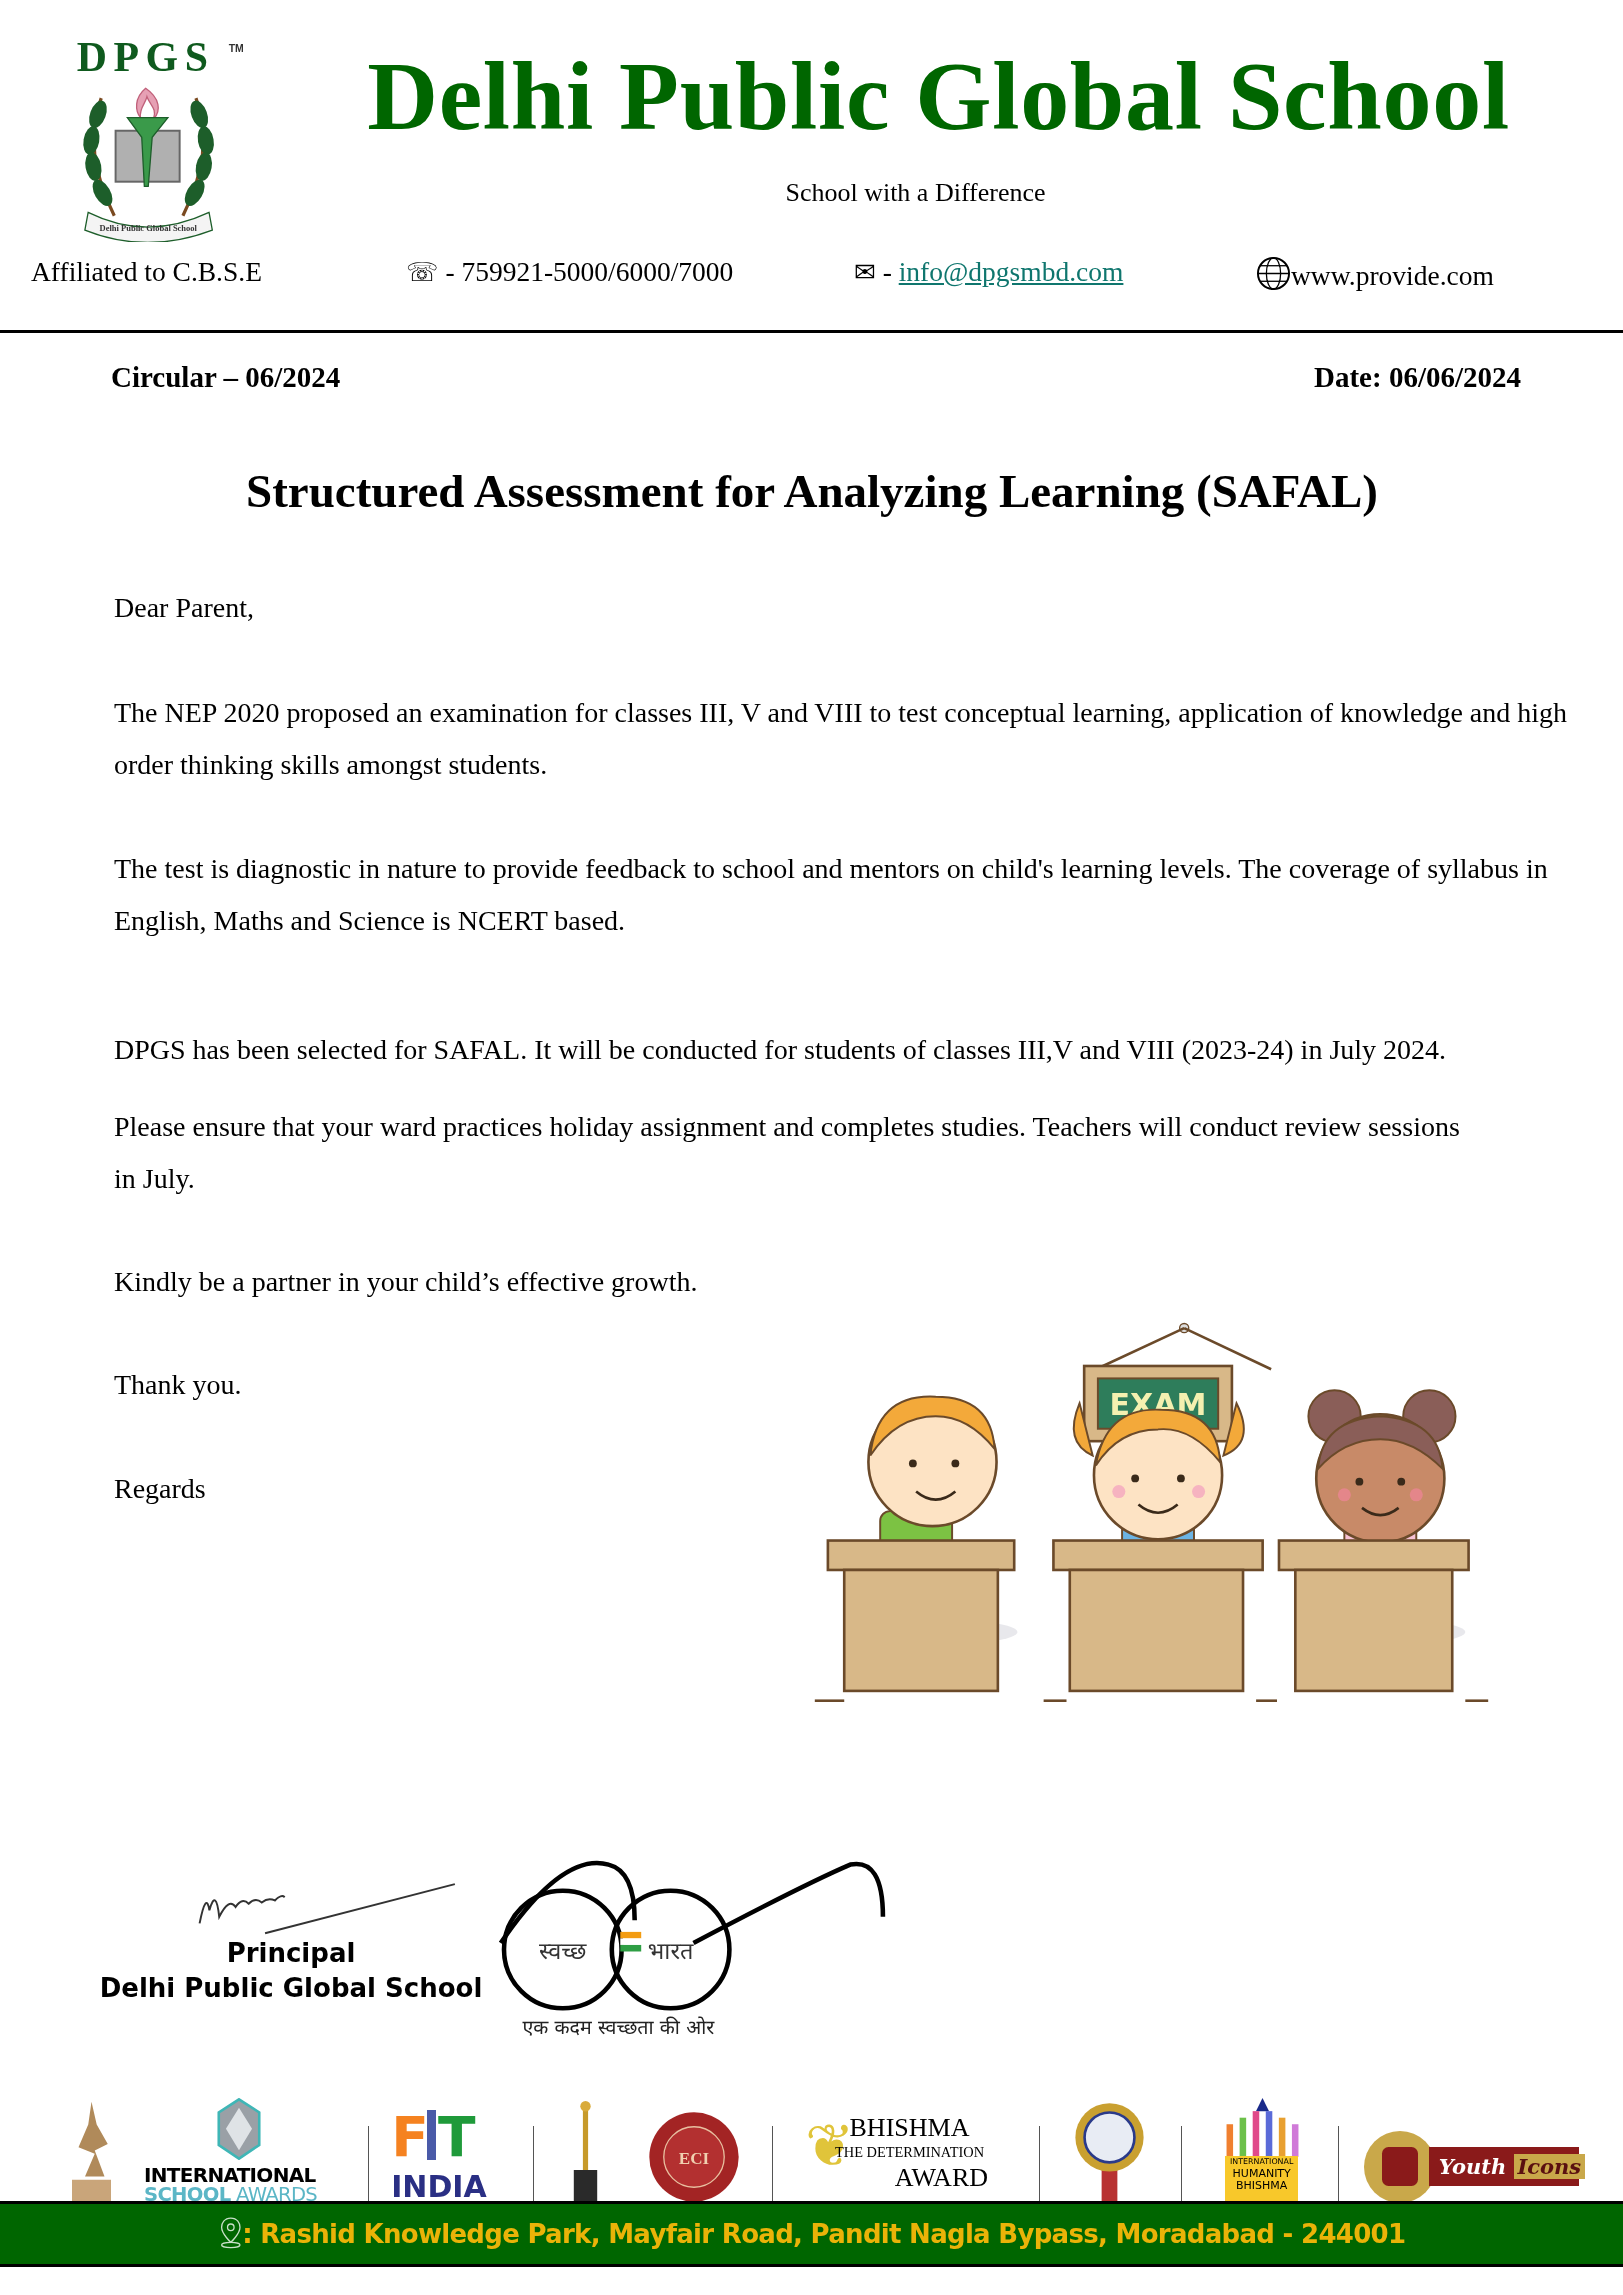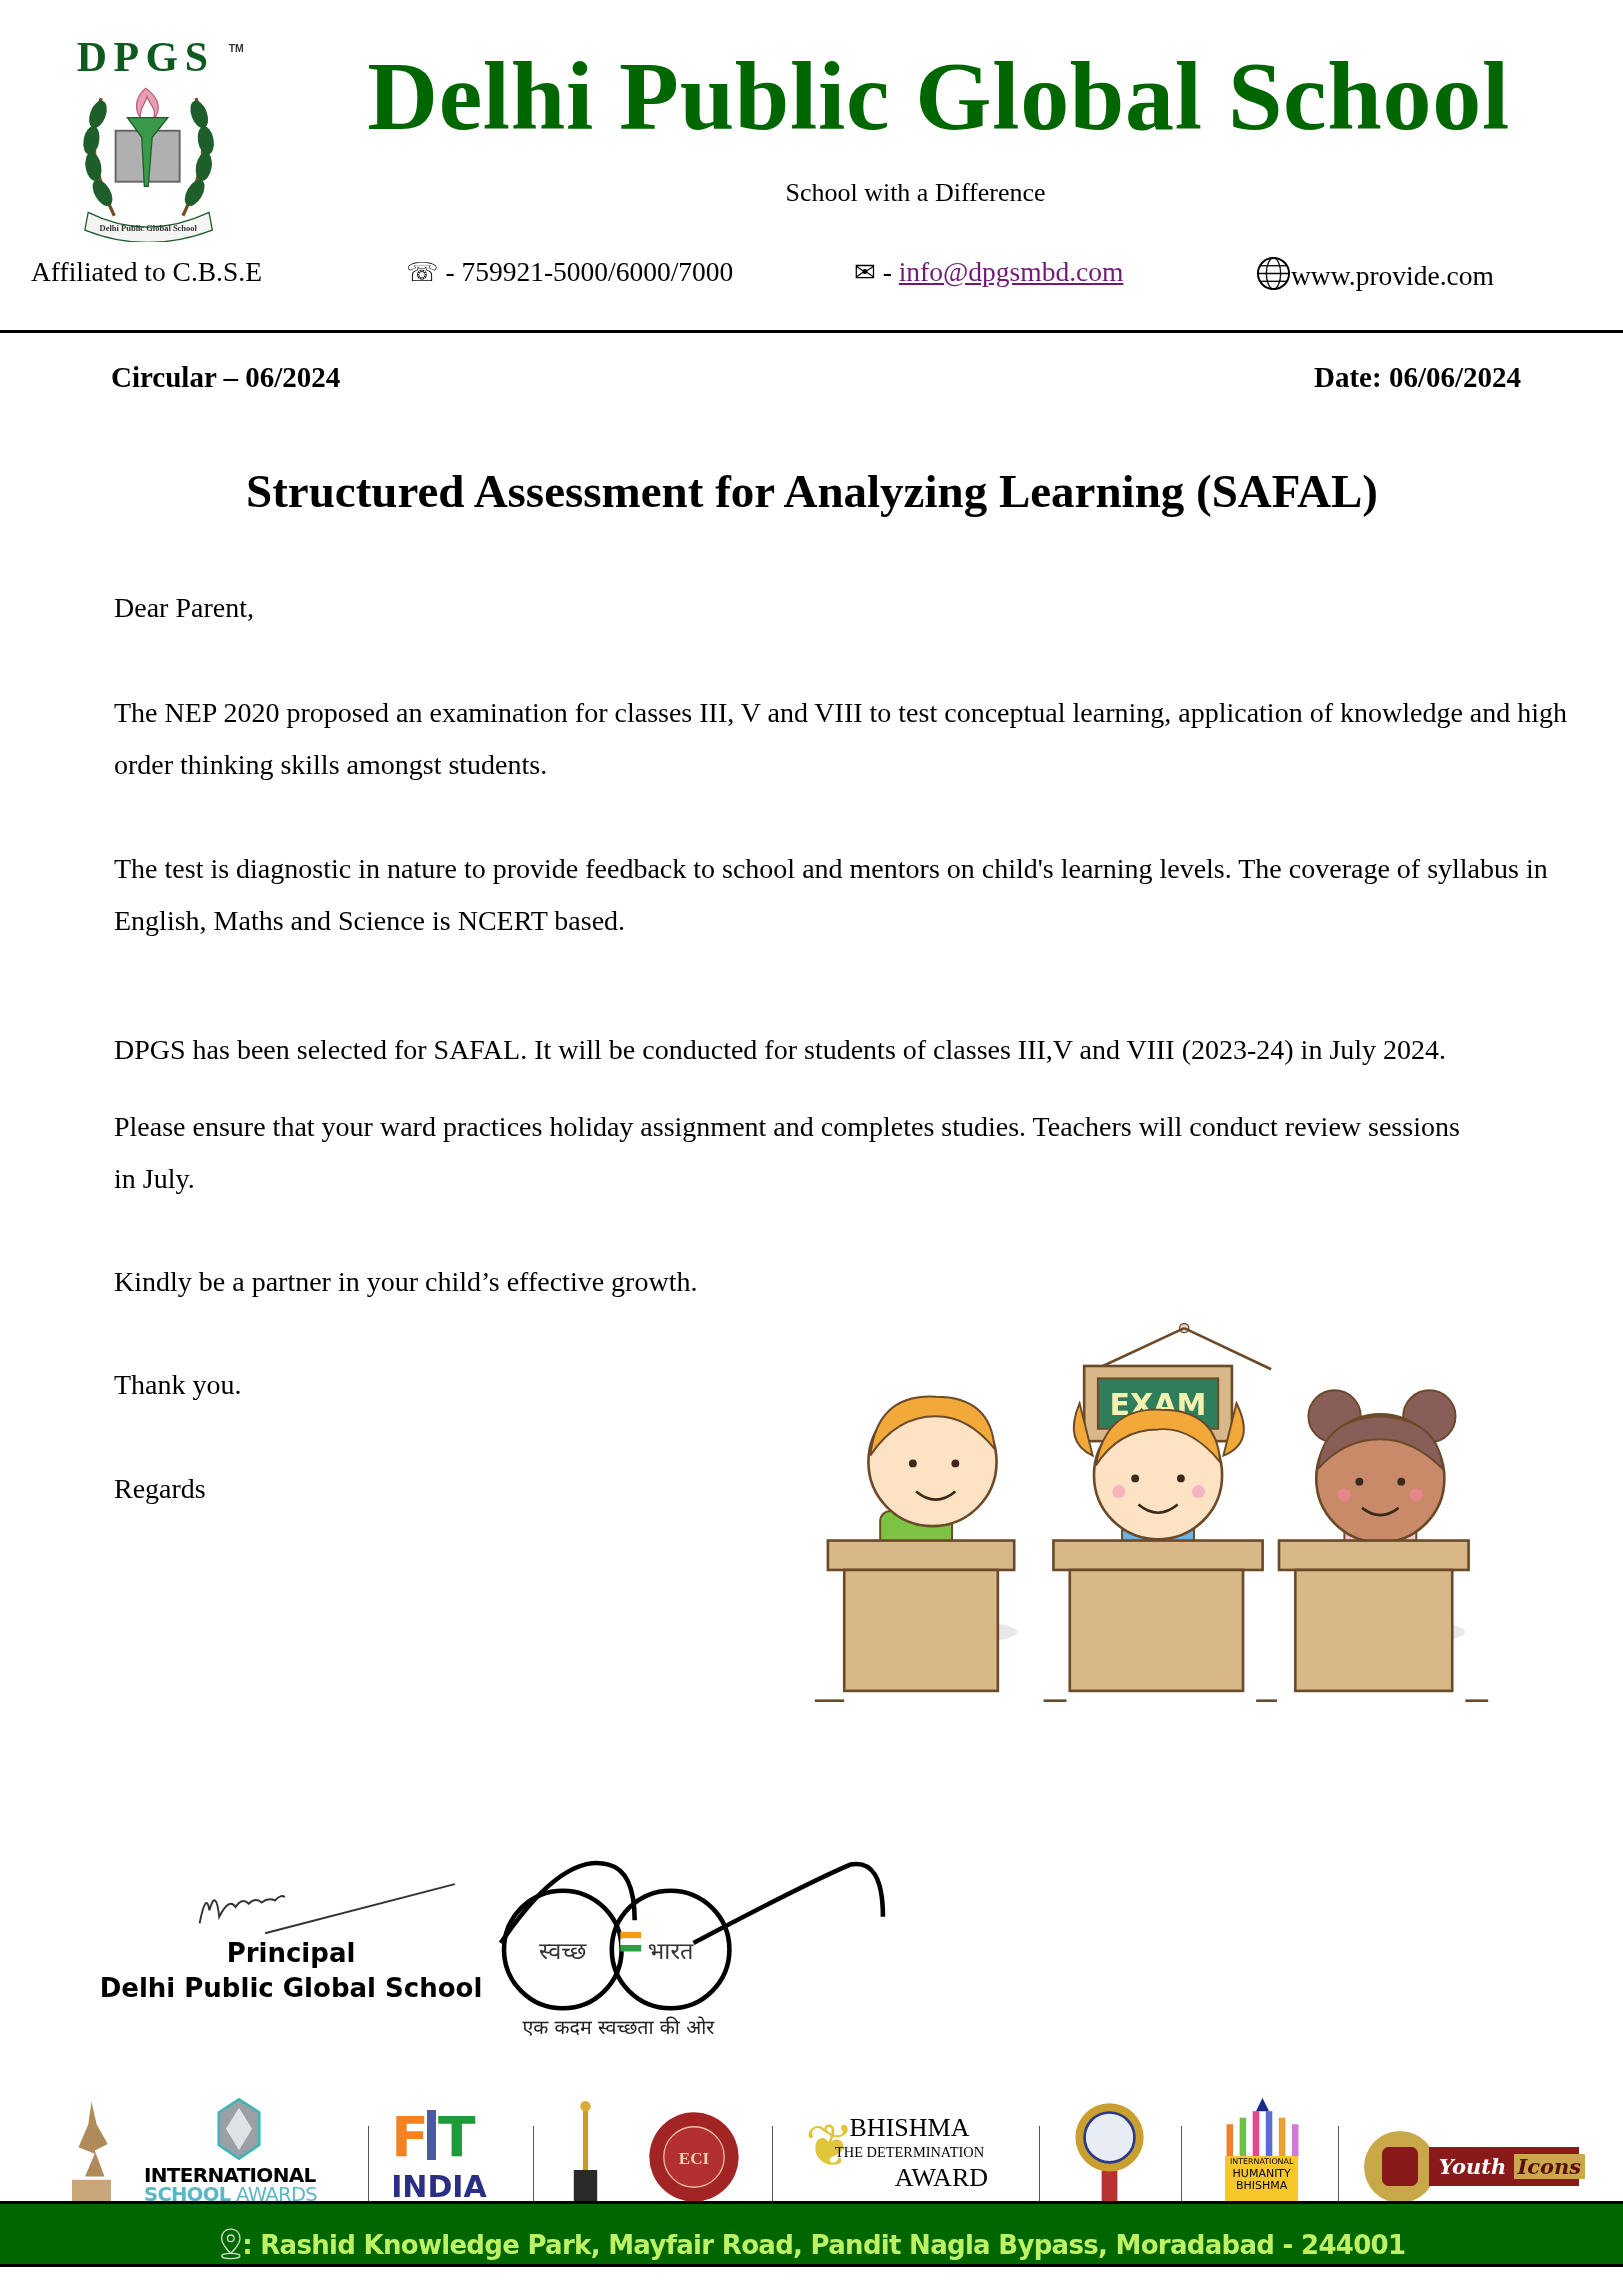--- a/index.html
+++ b/index.html
@@ -9,21 +9,21 @@
 
   
   #logo { left: 62px; top: 26px; width: 183px; height: 216px; }
   #school-name { left: 366px; top: 41px; width: 1145px; text-align: center;
     font-weight: bold; font-size: 98px; line-height: 111px; color: #006600; letter-spacing: 0.7px; }
   #tagline { left: 654px; top: 178px; width: 523px; text-align: center; font-size: 26px; }
   .contact { top: 256px; font-size: 27.5px; white-space: nowrap; }
   #affil { left: 31px; }
   #phone { left: 406px; }
   #email { left: 854px; }
-  #email a { color: #701a75; }
+  #email a { color: #0f766e; }
   #web { left: 1256px; }
   .ico { font-size: 26px; display: inline-block; }
   #globe { display: inline-block; width: 35px; height: 35px; vertical-align: -6.5px; }
   #header-rule { left: 0; top: 330px; width: 1624px; height: 3.3px; background: #000; }
 
   
   .circline { top: 361px; font-size: 29px; font-weight: bold; }
   #circular-no { left: 111px; }
   #circular-date { right: 103px; text-align: center; }
 
@@ -54,21 +54,21 @@
 
   
   #awards { left: 0; top: 2093px; width: 1624px; height: 110px; }
   .award { position: absolute; bottom: 0; }
   .vsep { position: absolute; top: 33px; width: 1.3px; height: 77px; background: #555; }
 
   
   #footer { left: 0; top: 2201px; width: 1624px; height: 60px; background: #006600;
     border-top: 3.3px solid #000; border-bottom: 3.3px solid #000; }
   #footer-text { position: absolute; left: 0; width: 100%; top: 11.8px; text-align: center;
-    color: #bef264; font-family: "DejaVu Sans", "Liberation Sans", sans-serif; font-weight: bold; font-size: 26px; letter-spacing: -0.7px; margin-top: 11px; }
+    color: #eab308; font-family: "DejaVu Sans", "Liberation Sans", sans-serif; font-weight: bold; font-size: 26px; letter-spacing: -0.7px; }
   #pin-icon { display: inline-block; width: 23.6px; height: 33px; vertical-align: -6.5px; }
 </style>
 </head>
 <body>
 
 <svg id="logo" class="abs" viewBox="0 0 280 330">
   <text x="128" y="68" text-anchor="middle" font-family="Liberation Serif, serif" font-weight="bold" font-size="64" fill="#0f5a1e" letter-spacing="10">DPGS</text>
   <text x="255" y="40" font-family="Liberation Sans, sans-serif" font-weight="bold" font-size="16" fill="#333">TM</text>
 
   <path d="M128 95 C110 110 112 130 120 140 C118 125 128 118 130 108 C134 120 146 126 140 142 C152 130 150 110 128 95 Z" fill="#e6a0b4" stroke="#c0607a" stroke-width="2"></path>

